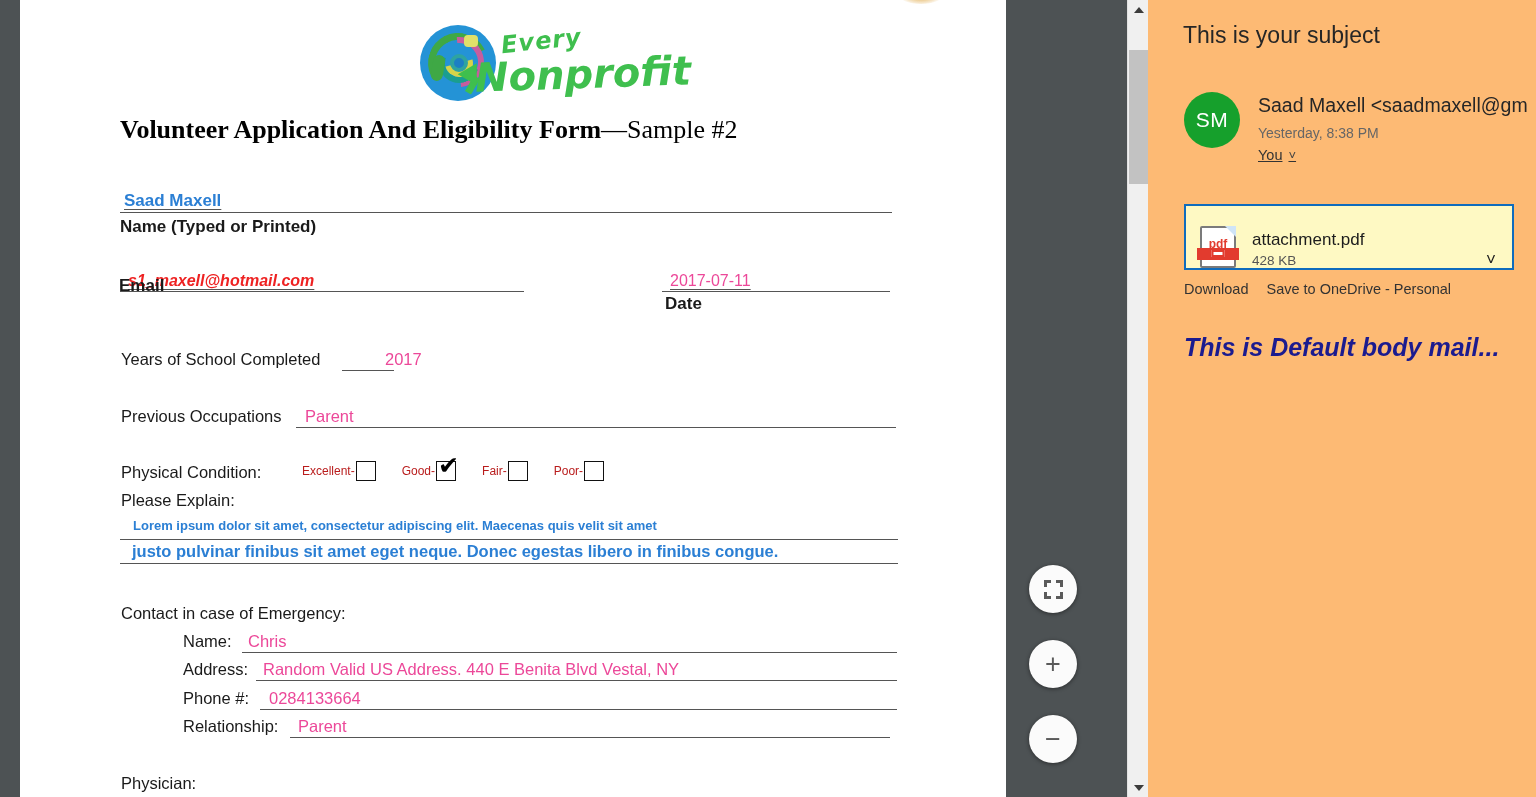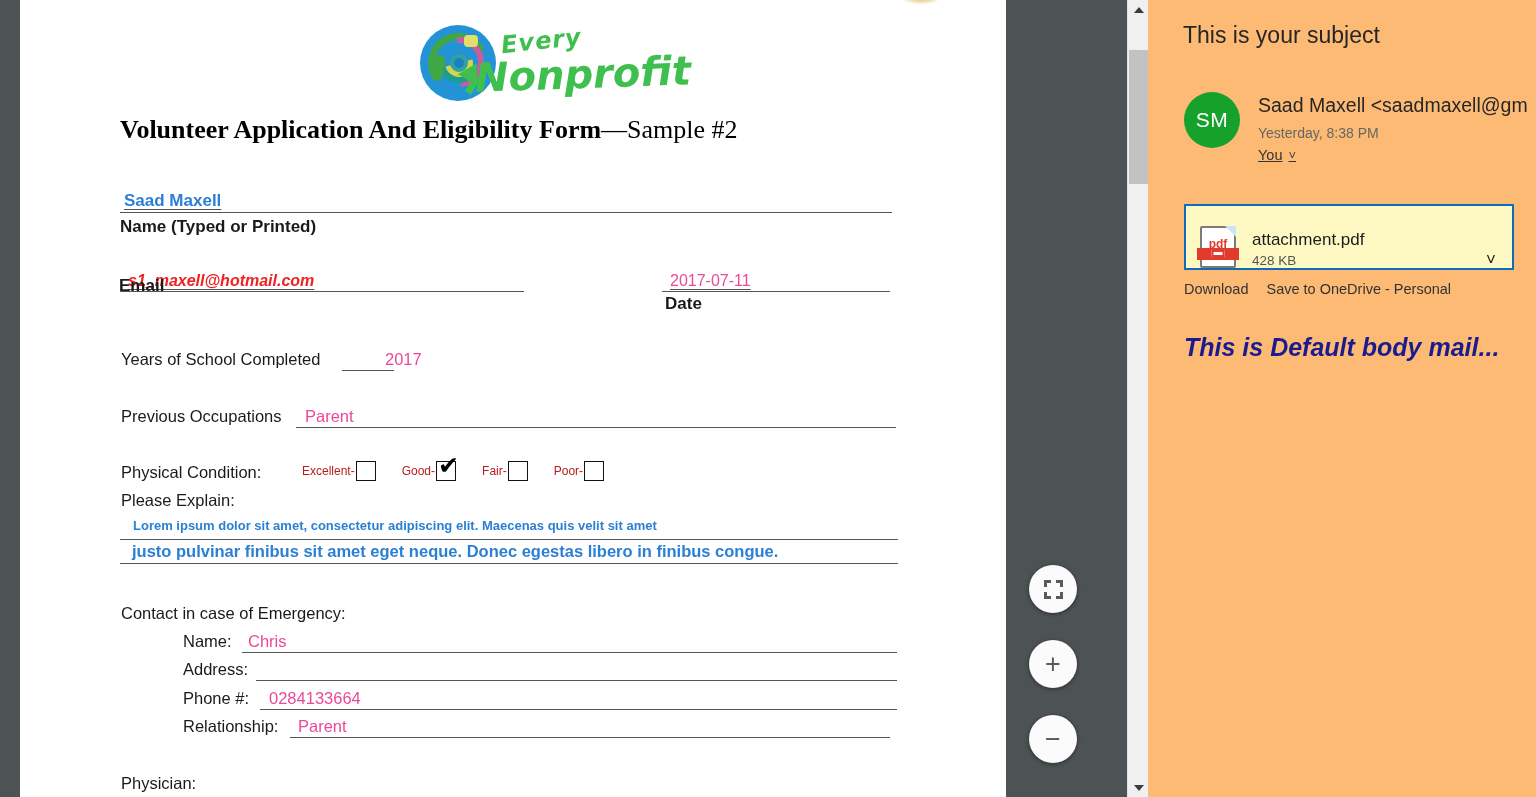--- a/index.html
+++ b/index.html
@@ -371,20 +371,21 @@
         <div class="fld val-blue-b" id="ex2">justo pulvinar finibus sit amet eget neque. Donec egestas libero in finibus congue.</div>
         <div class="rule" id="ex2-rule"></div>
 
         <div class="lbl" id="em-lbl">Contact in case of Emergency:</div>
 
         <div class="lbl" id="em-name-lbl">Name:</div>
         <div class="fld val-blue" id="em-name-val">Chris</div>
         <div class="rule" id="em-name-rule"></div>
 
         <div class="lbl" id="em-addr-lbl">Address:</div>
+        <div class="fld val-blue" id="em-addr-val">Random Valid US Address. 440 E Benita Blvd Vestal, NY</div>
         <div class="rule" id="em-addr-rule"></div>
 
         <div class="lbl" id="em-ph-lbl">Phone #:</div>
         <div class="fld val-blue" id="em-ph-val">0284133664</div>
         <div class="rule" id="em-ph-rule"></div>
 
         <div class="lbl" id="em-rel-lbl">Relationship:</div>
         <div class="fld val-blue" id="em-rel-val">Parent</div>
         <div class="rule" id="em-rel-rule"></div>
 

